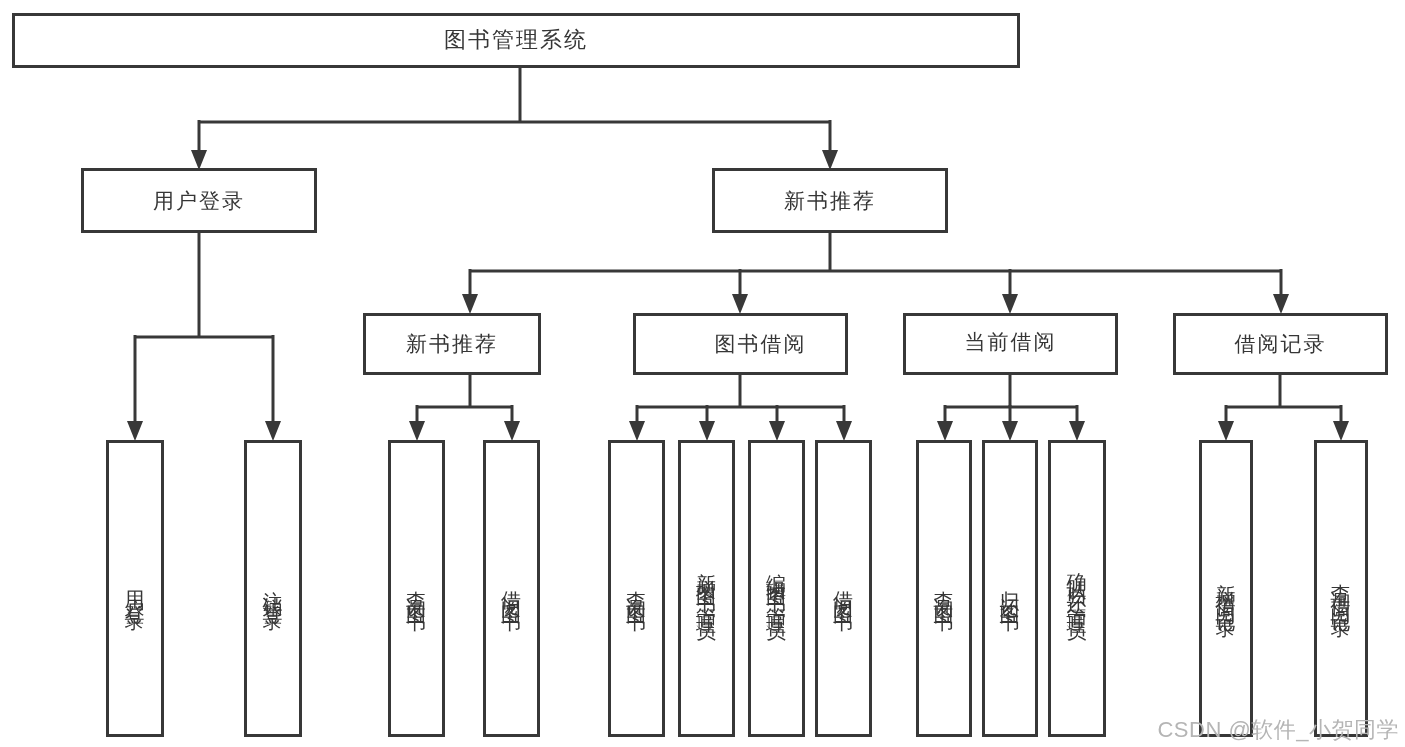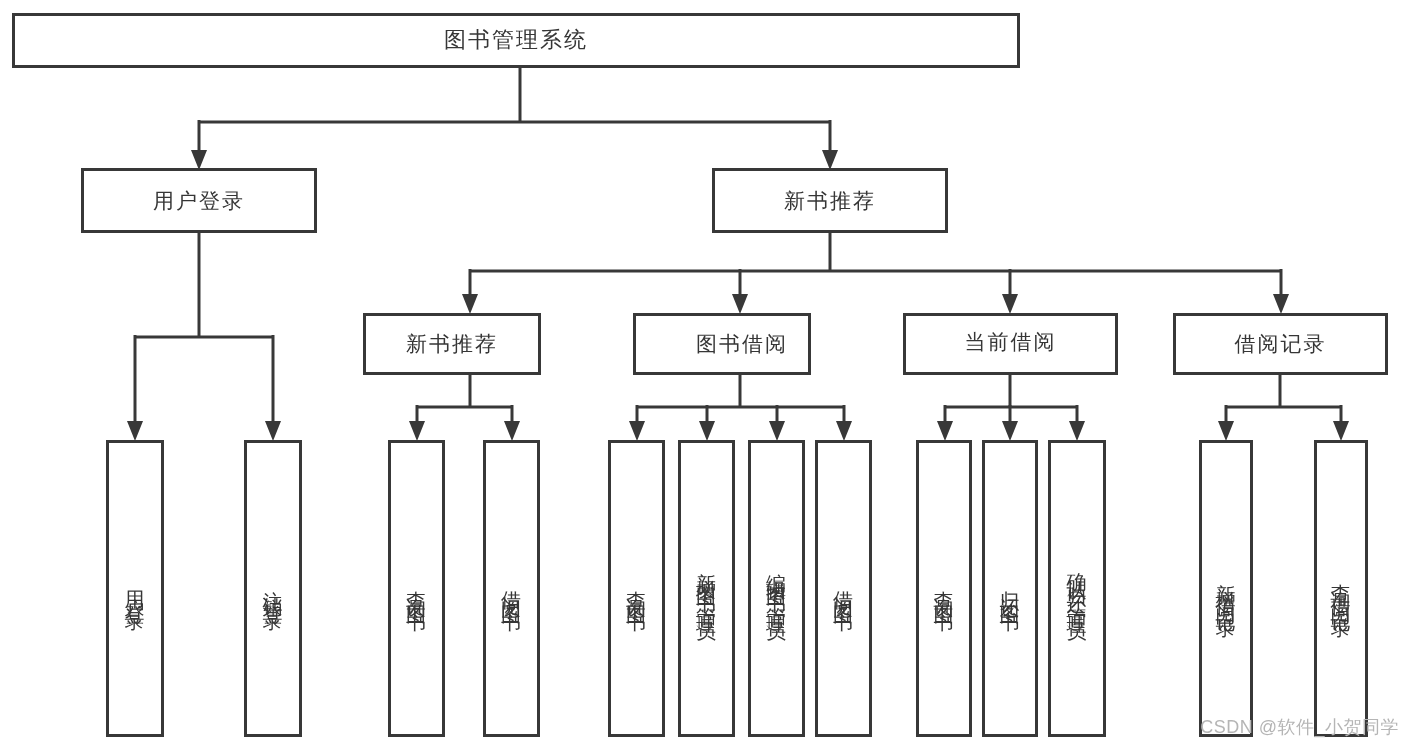--- a/index.html
+++ b/index.html
@@ -30,21 +30,21 @@
     writing-mode:vertical-rl;
     text-orientation:mixed;
     font-size:20px;
     letter-spacing:7px;
     white-space:normal;
   }
   .watermark{
     position:absolute;
     right:6px;
     top:715px;
-    font-size:18px;
+    font-size:22px;
     letter-spacing:0.5px;
     color:#b5b5b5;
     z-index:5;
   }
   .wire{stroke:#383838;stroke-width:3;fill:none;}
   .arrow{fill:#383838;stroke:none;}
 </style>
 </head>
 <body>
 
@@ -111,21 +111,21 @@
     <path class="wire" d="M1341,405 L1341,423"></path>
     <polygon class="arrow" points="1333,421 1349,421 1341,441"></polygon>
   </svg>
 
   <div class="box root" style="left:12px;top:13px;width:1008px;height:55px;">图书管理系统</div>
 
   <div class="box" style="left:81px;top:168px;width:236px;height:65px;">用户登录</div>
   <div class="box" style="left:712px;top:168px;width:236px;height:65px;">新书推荐</div>
 
   <div class="box" style="left:363px;top:313px;width:178px;height:62px;">新书推荐</div>
-  <div class="box" style="left:633px;top:313px;width:178px;height:62px;padding-left:40px;">图书借阅</div>
+  <div class="box" style="left:633px;top:313px;width:215px;height:62px;padding-left:40px;">图书借阅</div>
   <div class="box" style="left:903px;top:313px;width:215px;height:62px;font-family:Liberation Mono, monospace;">当前借阅</div>
   <div class="box" style="left:1173px;top:313px;width:215px;height:62px;">借阅记录</div>
 
   <div class="box leaf" style="left:106px;top:440px;width:58px;height:297px;">用户登录</div>
   <div class="box leaf" style="left:244px;top:440px;width:58px;height:297px;">注销登录</div>
   <div class="box leaf" style="left:388px;top:440px;width:57px;height:297px;">查询图书</div>
   <div class="box leaf" style="left:483px;top:440px;width:57px;height:297px;">借阅图书</div>
   <div class="box leaf" style="left:608px;top:440px;width:57px;height:297px;">查询图书</div>
   <div class="box leaf" style="left:678px;top:440px;width:57px;height:297px;">新增图书（管理员）</div>
   <div class="box leaf" style="left:748px;top:440px;width:57px;height:297px;">编辑图书（管理员）</div>

